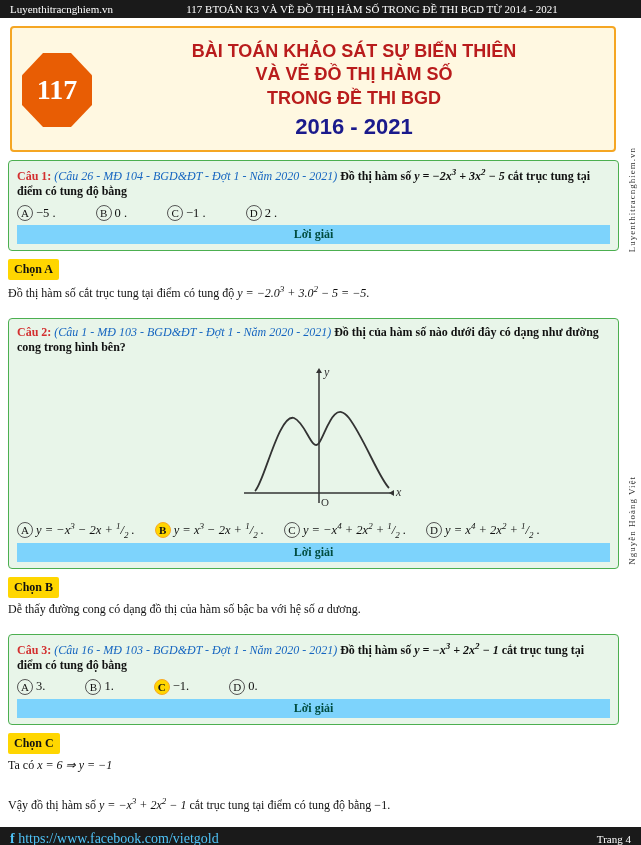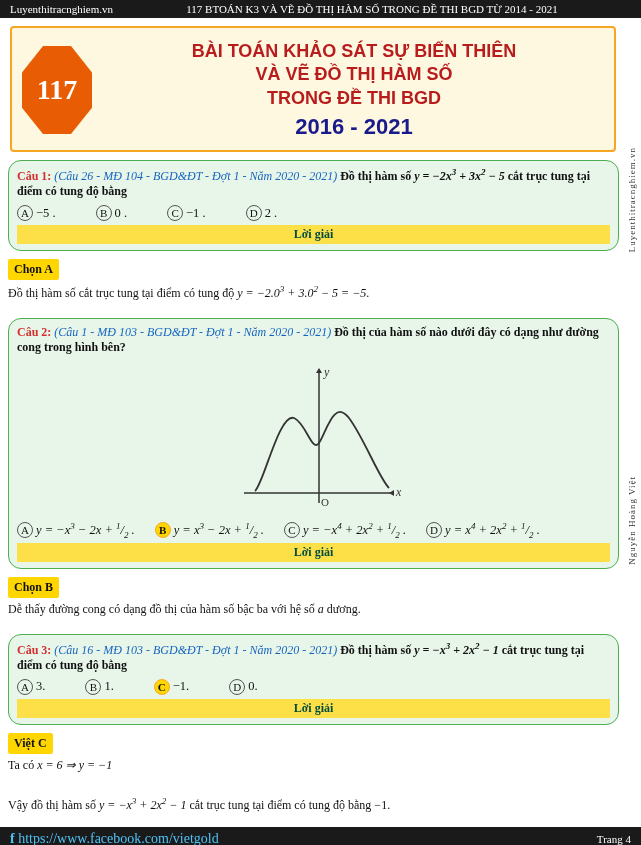--- a/index.html
+++ b/index.html
@@ -68,21 +68,21 @@
       align-items: center;
       gap: 12px;
       border-radius: 4px;
     }
     .hero-badge {
       background: #e85d04;
       color: #fff;
       font-size: 28px;
       font-weight: bold;
       width: 70px;
-      height: 88px;
+      height: 74px;
       display: flex;
       align-items: center;
       justify-content: center;
       clip-path: polygon(30% 0%, 70% 0%, 100% 30%, 100% 70%, 70% 100%, 30% 100%, 0% 70%, 0% 30%);
       flex-shrink: 0;
     }
     .hero-text {
       text-align: center;
       flex: 1;
     }
@@ -100,21 +100,21 @@
       color: #1a1a8c;
       font-family: Arial, sans-serif;
       margin-top: 4px;
     }
 
     
     .question-block {
       margin: 6px 22px 4px 8px;
       border: 1.5px solid #4CAF50;
       background: #e8f5e9;
-      border-radius: 13px;
+      border-radius: 4px;
       padding: 6px 8px 6px 8px;
     }
     .question-header {
       font-size: 12px;
       color: #111;
       font-weight: bold;
     }
     .question-header .q-num {
       color: #d32f2f;
       font-weight: bold;
@@ -144,21 +144,21 @@
       text-align: center;
       line-height: 14px;
       font-size: 11px;
     }
     .opt-label.selected {
       background: #ffd600;
       border-color: #f9a825;
       font-weight: bold;
     }
     .loi-giai-bar {
-      background: #fde047;
+      background: #7dd3fc;
       text-align: center;
       font-size: 12px;
       font-weight: bold;
       color: #004d40;
       padding: 2px 0;
       margin-top: 4px;
     }
     .solution-block {
       padding: 4px 6px 4px 8px;
       font-size: 12px;
@@ -334,21 +334,21 @@
       <span>−1.</span>
     </div>
     <div class="option">
       <span class="opt-label">D</span>
       <span>0.</span>
     </div>
   </div>
   <div class="loi-giai-bar">Lời giải</div>
 </div>
 <div class="solution-block">
-  <span class="chon-label">Việt C</span><br>
+  <span class="chon-label">Chọn C</span><br>
   <span>Ta có <span class="math">x = 6 ⇒ y = −1</span></span><br><br>
   <span>Vậy đồ thị hàm số <span class="math">y = −x<sup>3</sup> + 2x<sup>2</sup> − 1</span> cắt trục tung tại điểm có tung độ bằng −1.</span>
 </div>
 
 <div class="footer-bar">
   <span class="fb-link">
     <span style="color:#4fc3f7; font-weight:bold;">f</span>
     <span>https://www.facebook.com/vietgold</span>
   </span>
   <span class="page-num">Trang 4</span>

